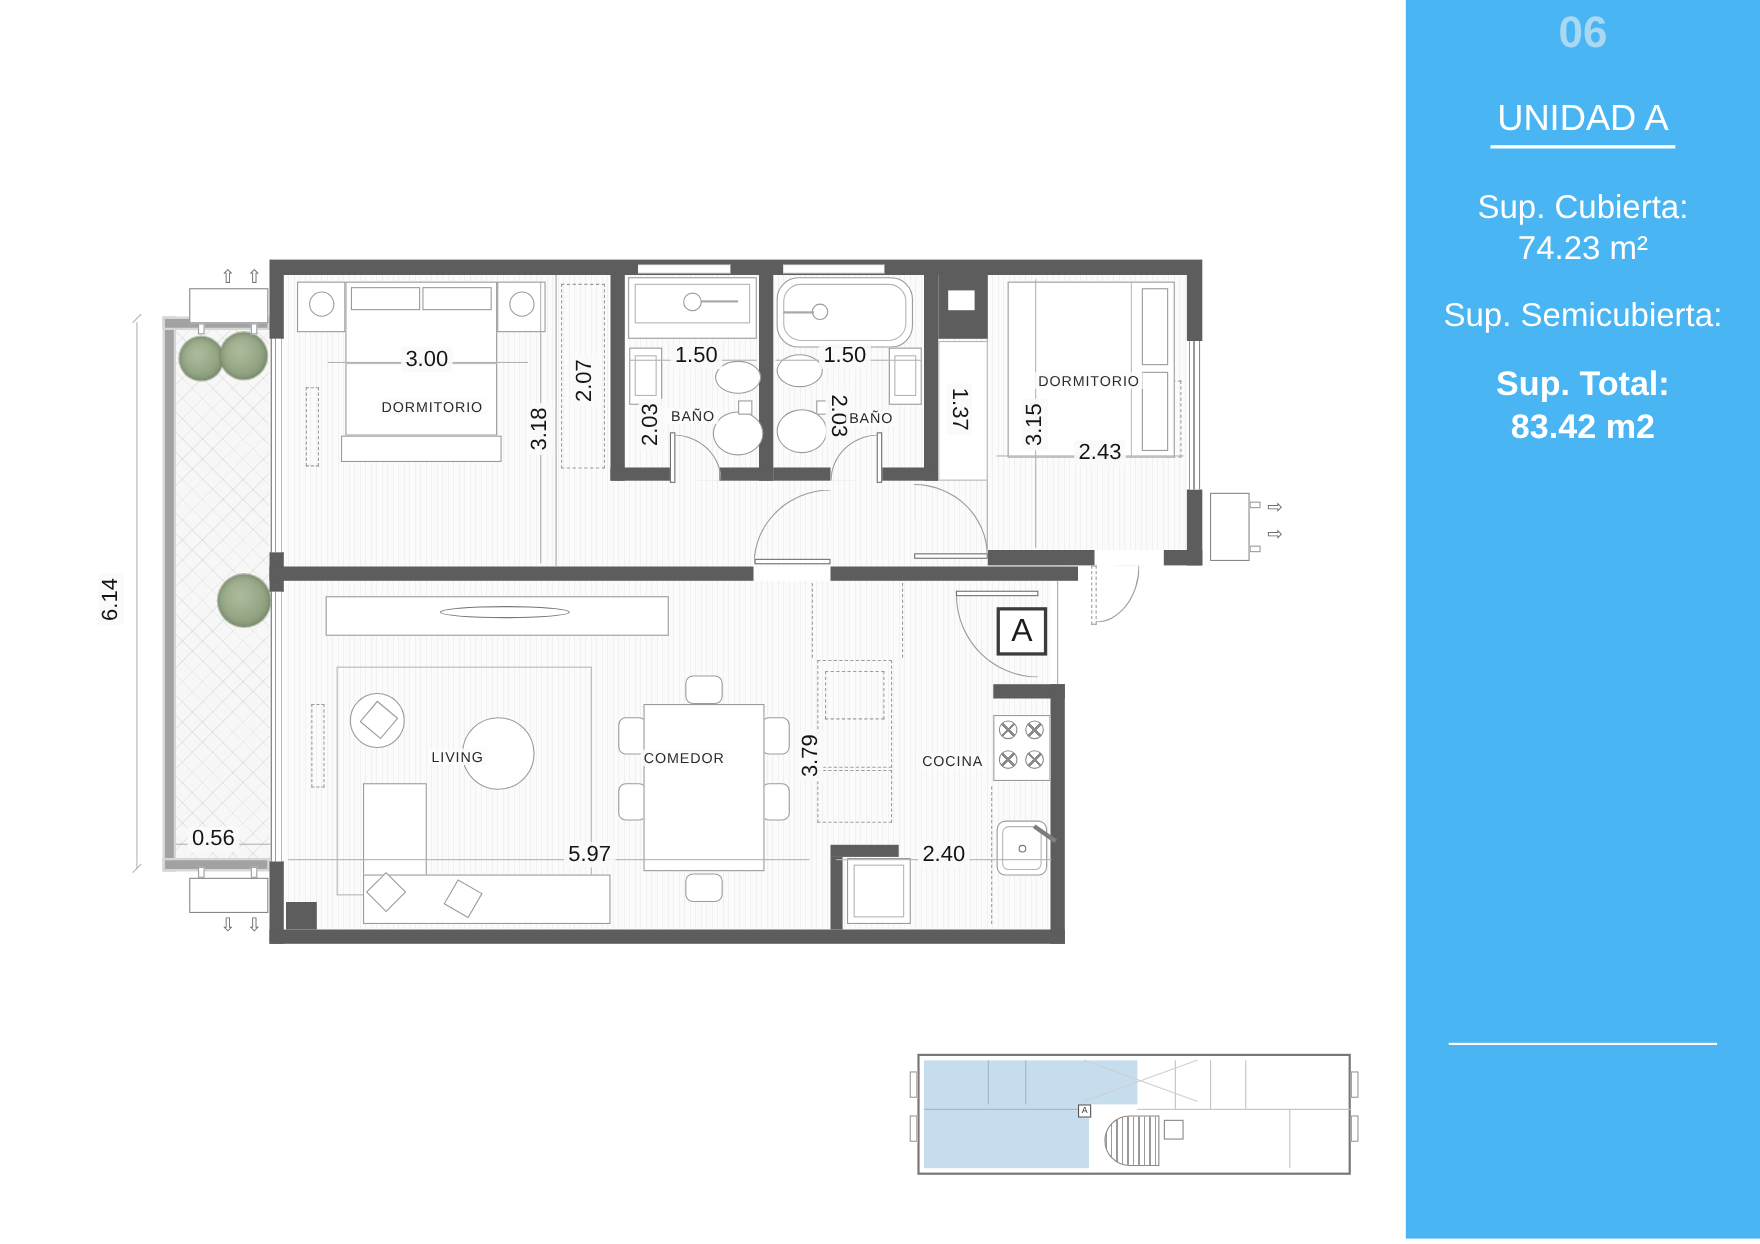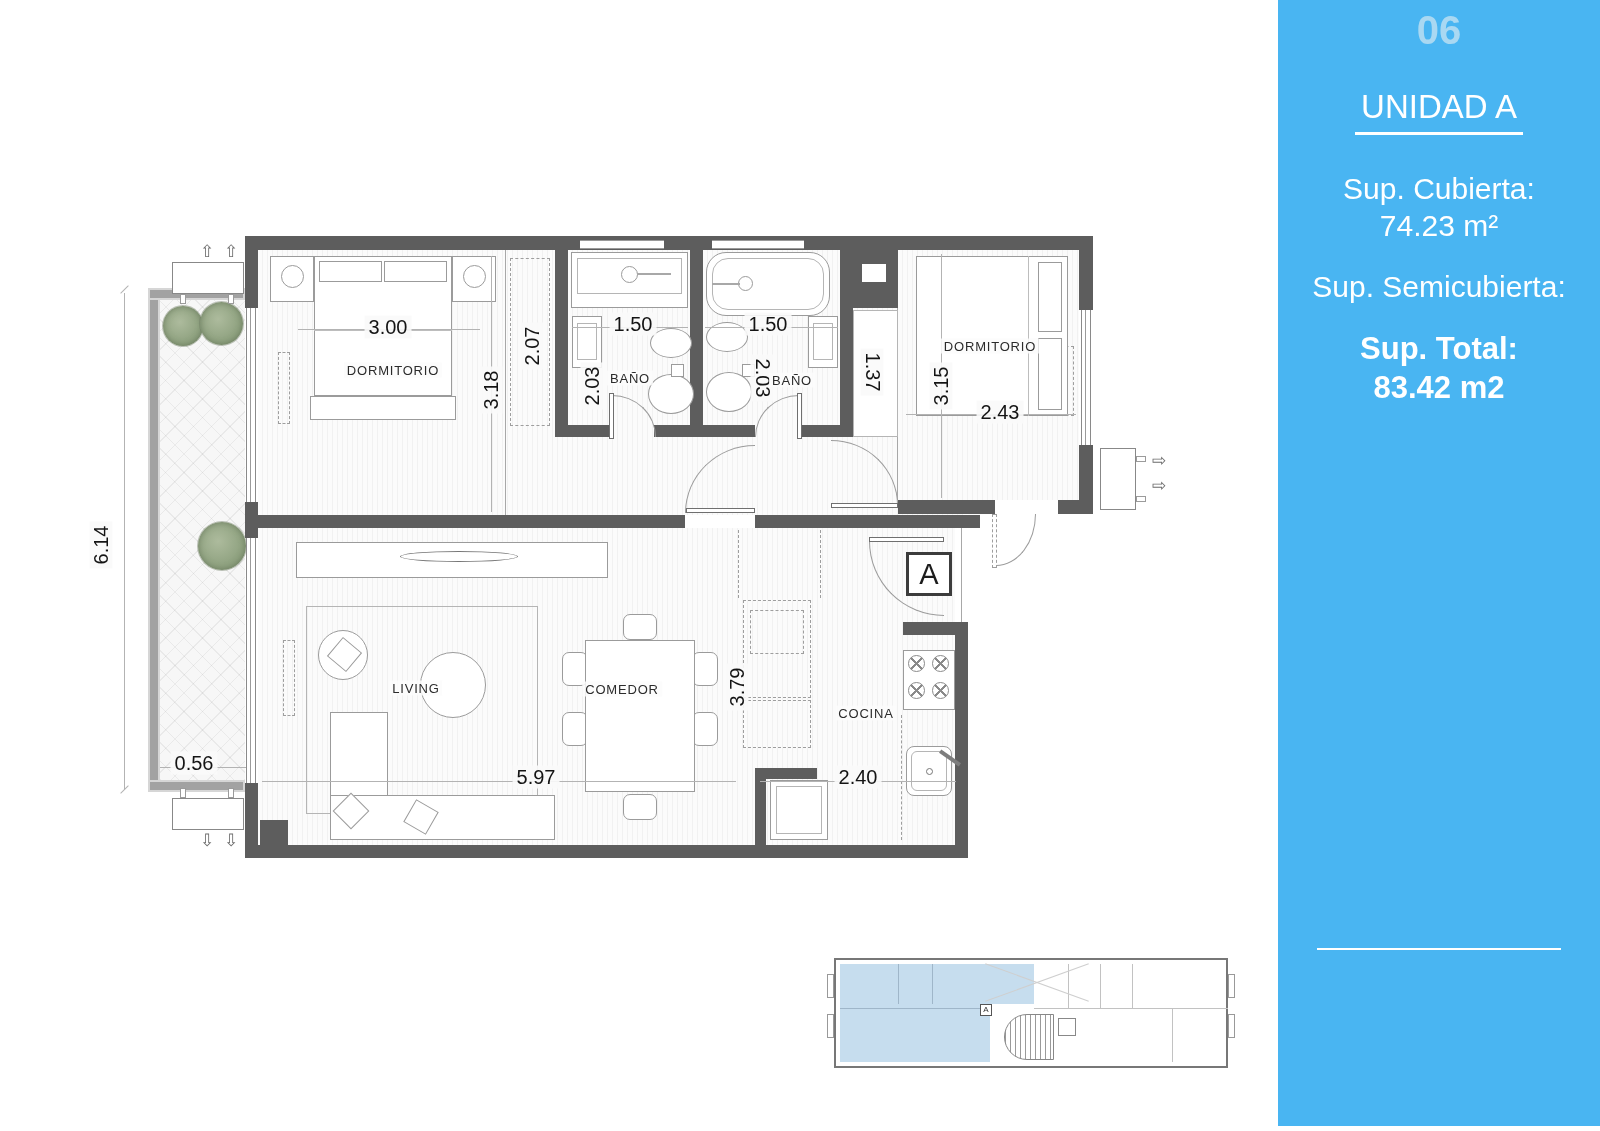--- a/index.html
+++ b/index.html
@@ -239,21 +239,21 @@
     <span class="dim" style="left:536px;top:777px;">5.97</span>
     <span class="dim vccw" style="left:737px;top:687px;">3.79</span>
     <span class="dim" style="left:858px;top:777px;">2.40</span>
 
     <span class="room-label" style="left:393px;top:370px;">DORMITORIO</span>
     <span class="room-label" style="left:630px;top:378px;">BAÑO</span>
     <span class="room-label" style="left:792px;top:380px;">BAÑO</span>
     <span class="room-label" style="left:990px;top:346px;">DORMITORIO</span>
     <span class="room-label" style="left:416px;top:688px;">LIVING</span>
     <span class="room-label" style="left:622px;top:689px;">COMEDOR</span>
-    <span class="room-label" style="left:866px;top:713px;">COCINA</span>
+    <span class="room-label" style="left:866px;top:692px;">COCINA</span>
 
     <div class="abox" style="left:906px;top:552px;width:46px;height:44px;">
       <span>A</span>
     </div>
   </div>
 
   <div id="keyplan">
     <div class="abs" style="left:2px;top:6px;width:394px;height:110px;border:2px solid #777;background:#fff;box-sizing:border-box;"></div>
     <div class="abs" style="left:8px;top:12px;width:150px;height:98px;background:#c6ddee;"></div>
     <div class="abs" style="left:158px;top:12px;width:44px;height:40px;background:#c6ddee;"></div>

